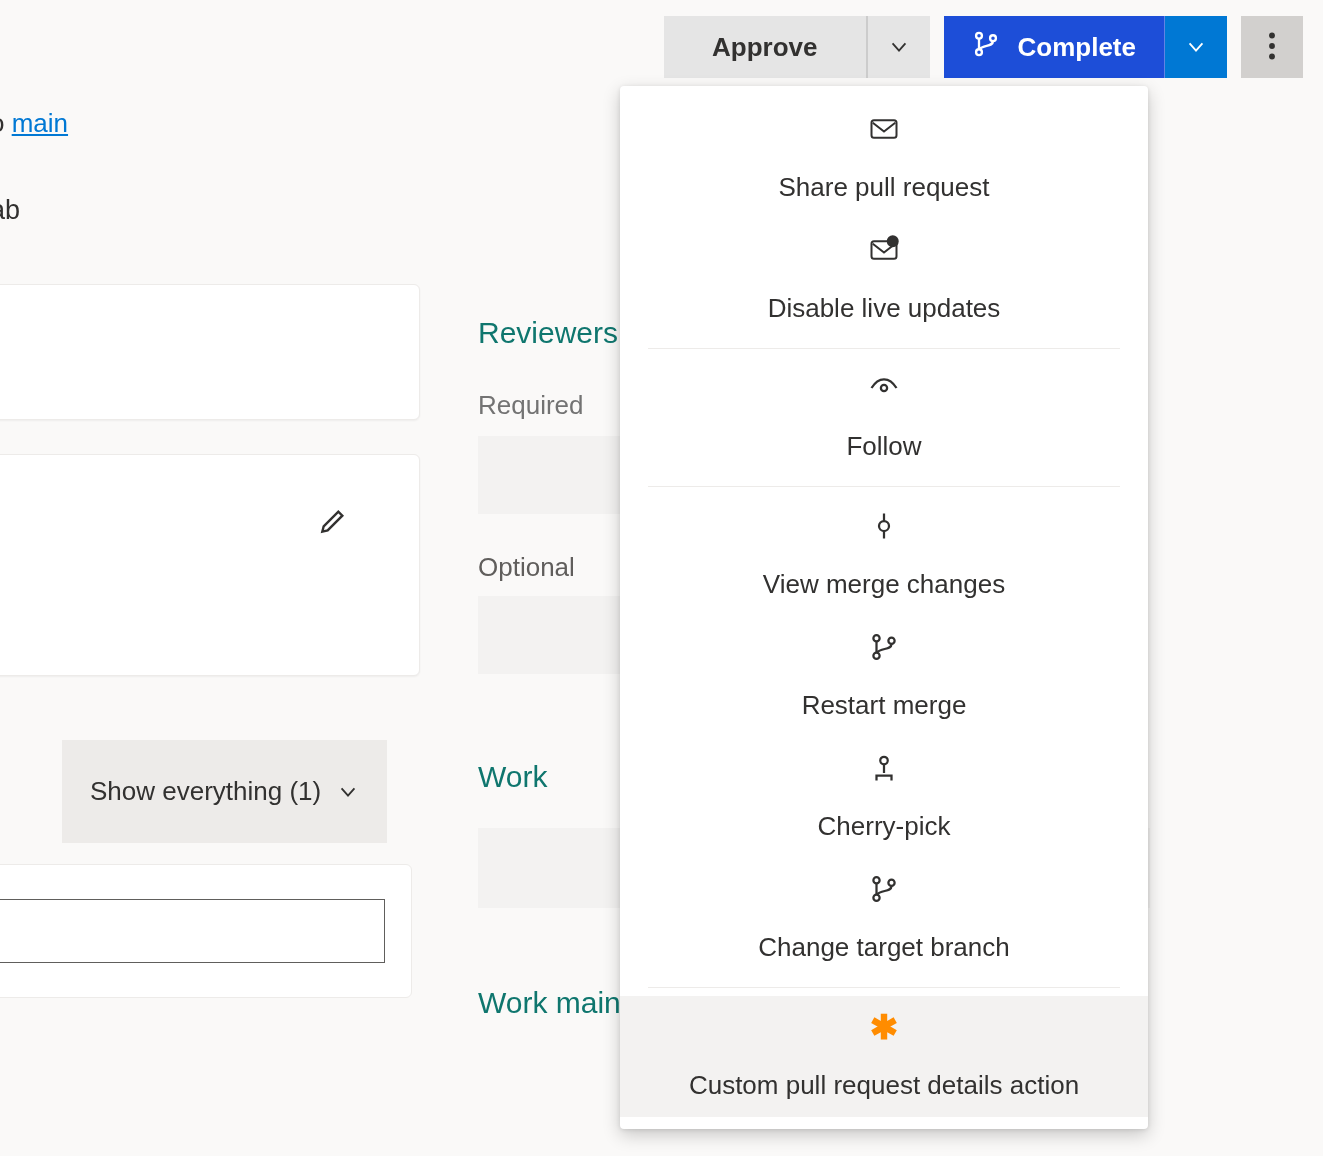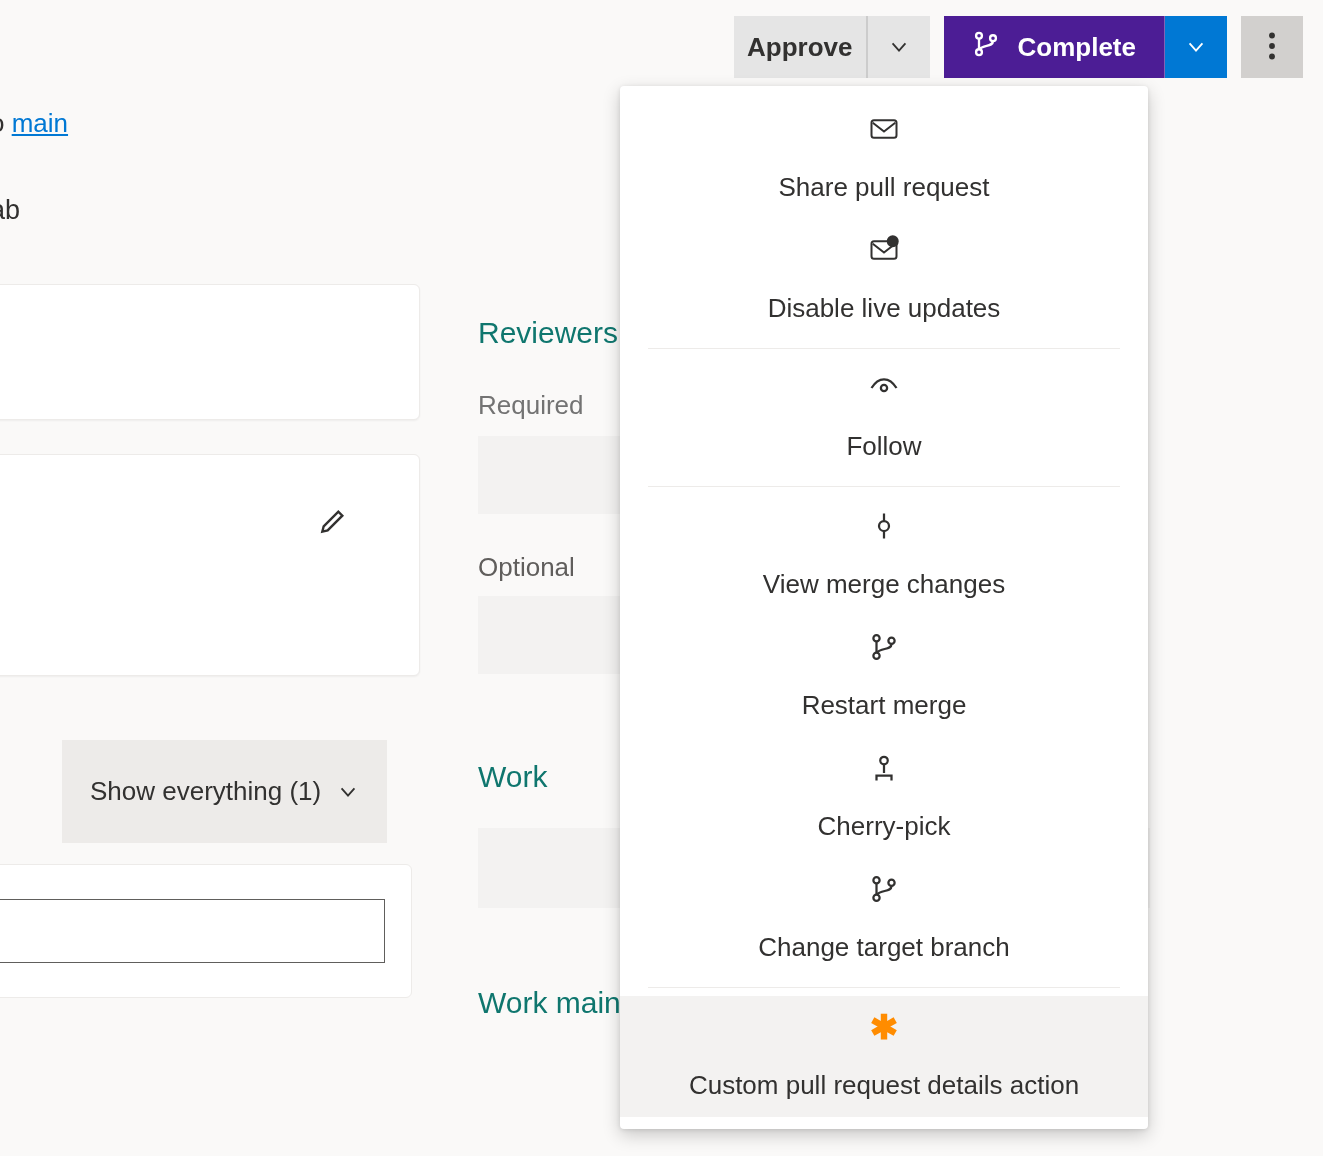--- a/index.html
+++ b/index.html
@@ -32,29 +32,29 @@
       font-size: 26px;
       font-family: inherit;
       display: flex;
       align-items: center;
       justify-content: center;
     }
     .btn-approve .main {
       background: #e5e5e5;
       color: #323130;
       font-weight: 600;
-      padding: 0 13px;
+      padding: 0 48px;
       border-right: 2px solid #ccc;
     }
     .btn-approve .chev {
       background: #e5e5e5;
       width: 62px;
     }
     .btn-complete .main {
-      background: #4c1d95;
+      background: #1d4ed8;
       color: #fff;
       font-weight: 600;
       padding: 8px 28px;
       gap: 18px;
       border-right: 1px solid rgba(255,255,255,0.3);
     }
     .btn-complete .chev {
       background: #0078d4;
       color: #fff;
       width: 62px;

